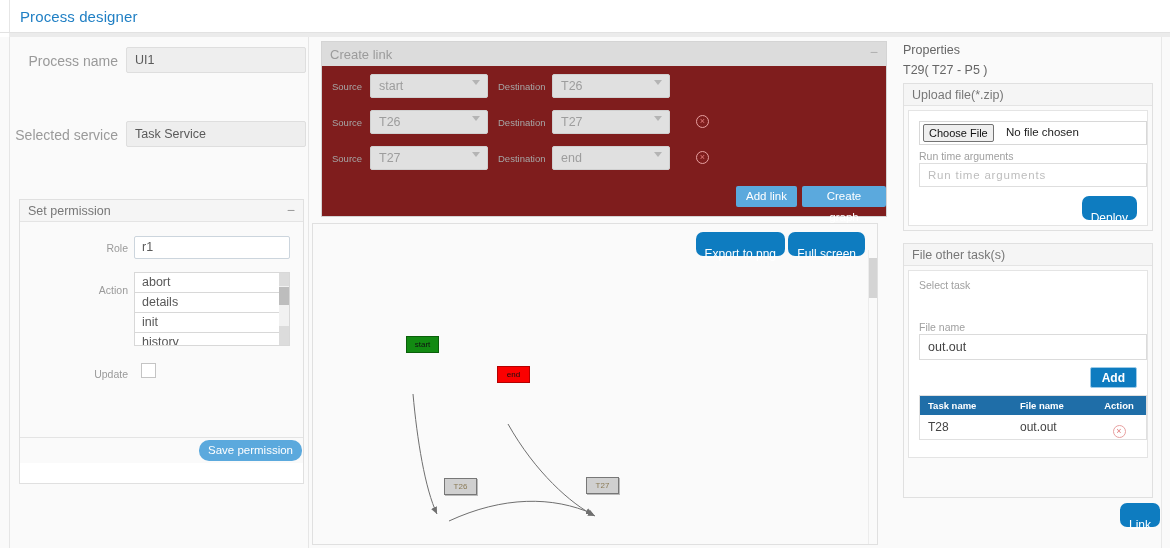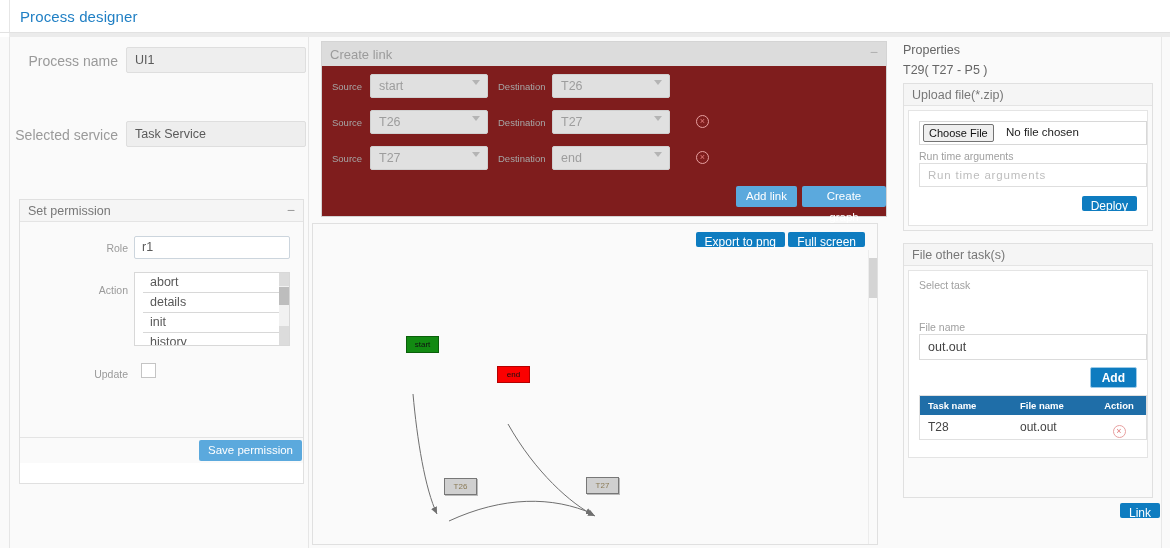--- a/index.html
+++ b/index.html
@@ -89,21 +89,20 @@
                   font-size: 10.5px; color:#9a9a9a; }
   #action-list {
     position:absolute; left: 114px; top: 50px; width: 156px; height: 74px;
     background:#ffffff; border:1px solid #d8d8d8; overflow: hidden;
   }
   #action-list .opt {
     height: 20px; line-height: 19px; padding-left: 7px;
     font-size: 12.5px; color: #585858;
     border-bottom: 1px solid #d8d8d8;
     width: 146px;
-    margin-left: 8px;
   }
   #action-scroll {
     position:absolute; right: 0; top: 0; width: 10px; height: 72px; background:#f1f1f1;
   }
   #action-thumb {
     position:absolute; left: 0; top: 14px; width: 10px; height: 18px; background:#bdbdbd;
   }
   #action-thumb2 {
     position:absolute; left: 0; top: 0; width: 10px; height: 13px; background:#dcdcdc;
   }
@@ -111,21 +110,21 @@
     position:absolute; left: 0; top: 53px; width: 10px; height: 19px; background:#dcdcdc;
   }
   #update-label { position:absolute; left: 0; top: 146px; width: 108px; text-align:right;
                   font-size: 10.5px; color:#9a9a9a; }
   #update-box {
     position:absolute; left: 121px; top: 141px; width: 15px; height: 15px;
     background:#ffffff; border:1px solid #c4c4c4;
   }
   #save-permission {
     position:absolute; right: 1px; top: 2px; height: 21px;
-    background:#5ba9dd; color:#ffffff; border:none; border-radius:2px;
+    background:#5ba9dd; color:#ffffff; border:none; border-radius:10px;
     font-size:11.5px; padding: 0 9px; line-height:21px; cursor:pointer;
     font-family: "Liberation Sans", sans-serif;
   }
 
   
   #mid-col { position:absolute; left: 310px; top: 0; width: 570px; height: 511px; }
 
   
   #create-link {
     position:absolute; left: 2px; top: 4px; width: 566px; height: 176px;
@@ -161,22 +160,22 @@
     font-size:11.5px; height:21px; line-height:21px; padding: 0 10px; cursor:pointer;
     font-family: "Liberation Sans", sans-serif;
   }
 
   
   #graph-panel {
     position:absolute; left: 2px; top: 186px; width: 566px; height: 322px;
     background:#fafafa; border:1px solid #e0e0e0; overflow:hidden;
   }
   .btn-blue {
-    background:#0e7cc0; color:#fff; border:none; border-radius:2px;
-    font-size:12px; height:15px; line-height:21px; padding: 0 9px; cursor:pointer;
+    background:#0e7cc0; color:#fff; border:none; border-radius:7px;
+    font-size:12px; height:21px; line-height:21px; padding: 12px 9px; cursor:pointer;
     font-family: "Liberation Sans", sans-serif;
   }
   #export-png { position:absolute; right: 92px; top: 8px; }
   #full-screen { position:absolute; right: 12px; top: 8px; }
   #graph-scrollbar {
     position:absolute; right: 0; top: 26px; width: 9px; height: 296px; background:#fafafa;
     border-left:1px solid #ececec;
   }
   #graph-scroll-thumb {
     position:absolute; left:0; top: 8px; width: 9px; height: 40px; background:#d4d4d4;

